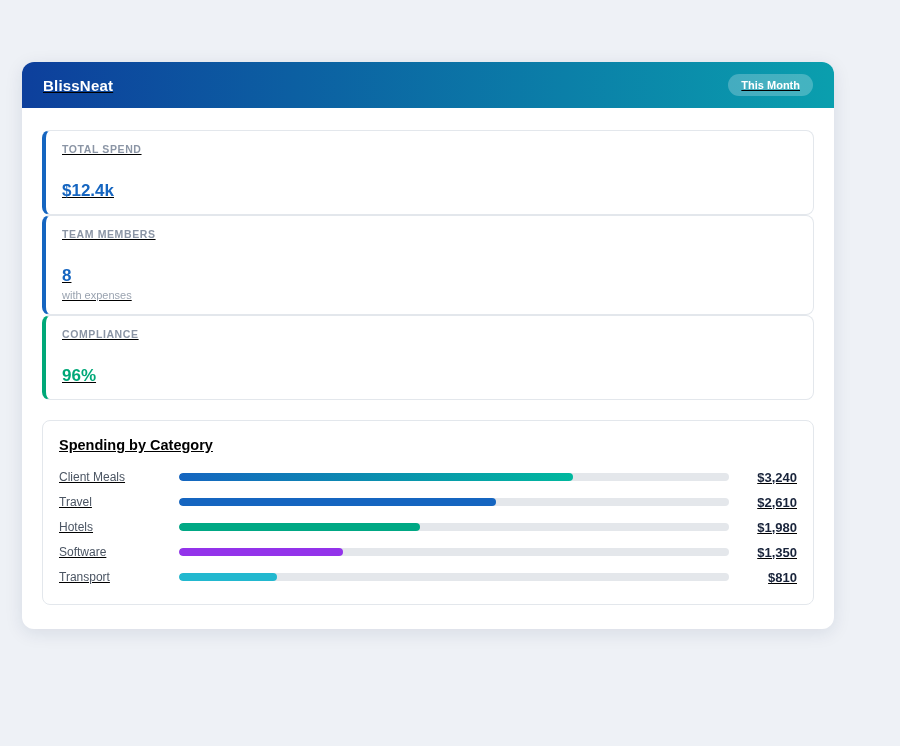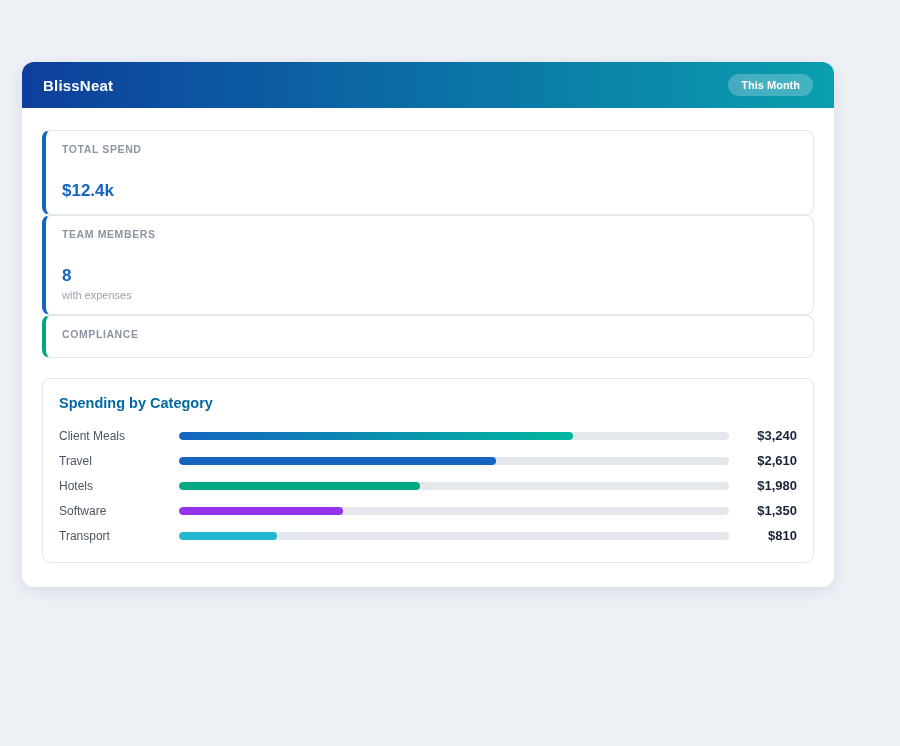--- a/index.html
+++ b/index.html
@@ -9,20 +9,21 @@
     background: #eef1f6;
     overflow: hidden;
   }
   .dashboard {
     width: 812px;
     margin: 62px auto 0 22px;
     background: #ffffff;
     border-radius: 12px;
     box-shadow: 0 4px 18px rgba(20, 40, 80, 0.10);
     overflow: hidden;
+    text-decoration: underline;
   }
   .app-header {
     height: 46px;
     display: flex;
     align-items: center;
     justify-content: space-between;
     padding: 0 21px;
   }
   .app-title {
     color: #ffffff;
@@ -76,21 +77,21 @@
   }
   .chart-card {
     background: #ffffff;
     border: 1px solid #e3e7ec;
     border-radius: 8px;
     padding: 16px 16px 14px;
   }
   .chart-title {
     font-size: 14.5px;
     font-weight: bold;
-    color: #0369a1;
+    color: #000000;
     margin-bottom: 12px;
   }
   .chart-row {
     display: flex;
     align-items: center;
     height: 25px;
   }
   .row-label {
     width: 120px;
     flex: 0 0 120px;
@@ -141,20 +142,21 @@
 
       <div class="stat-card" style="border-left-color: rgb(21, 101, 192);">
         <div class="stat-label">TEAM MEMBERS</div>
         <div class="stat-value" style="color: rgb(21, 101, 192);">8</div>
         <div class="stat-sub">with expenses</div>
       </div>
 
 
       <div class="stat-card" style="border-left-color: rgb(0, 168, 120);">
         <div class="stat-label">COMPLIANCE</div>
+        <div class="stat-value" style="color: rgb(0, 168, 120);">96%</div>
       </div>
 
     </section>
 
     <section class="chart-card">
       <h2 class="chart-title">Spending by Category</h2>
 
       <div class="chart-rows">
 
         <div class="chart-row">

